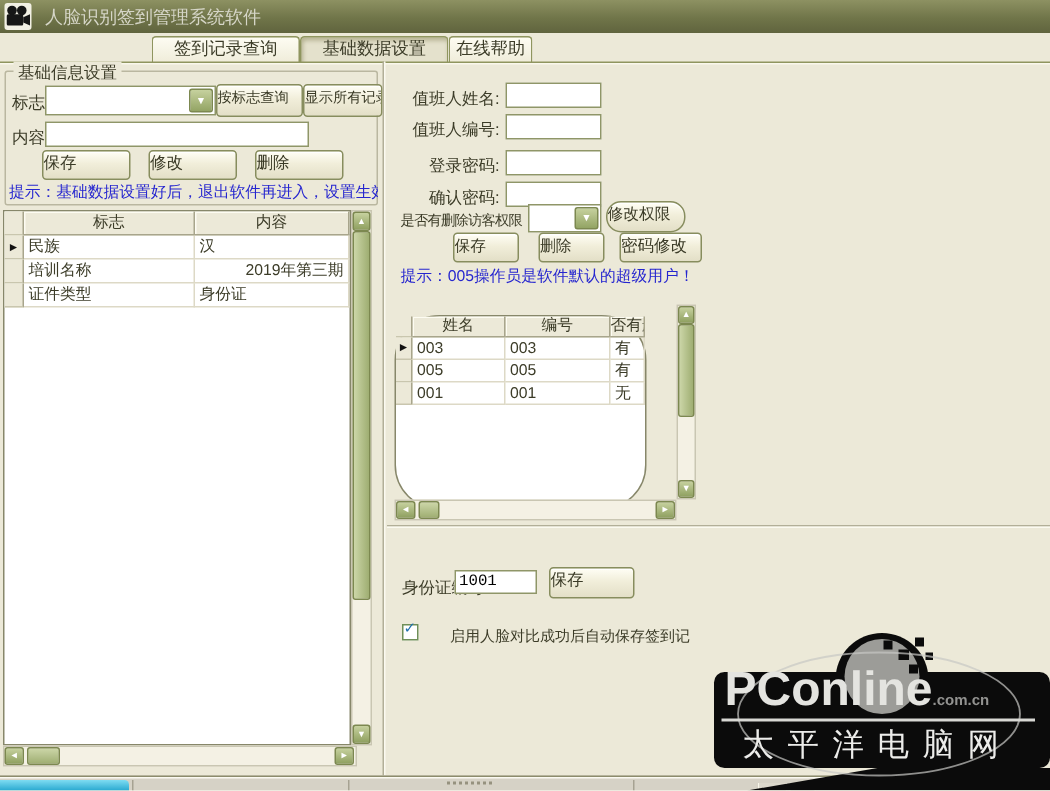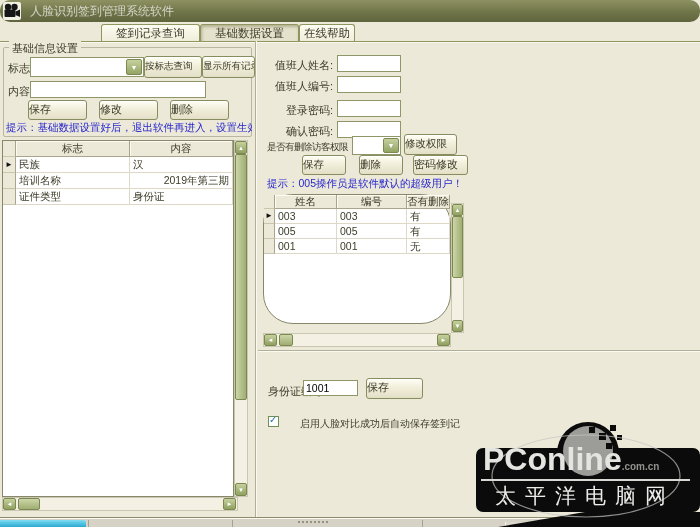--- a/index.html
+++ b/index.html
@@ -1,20 +1,20 @@
 <!DOCTYPE html>
 <html><head>
 <meta charset="utf-8">
 <style>
   html,body{margin:0;padding:0;}
   .screen{position:relative;width:700px;height:527px;overflow:hidden;background:#ece9d8;
     font-family:"Liberation Sans","DejaVu Sans",sans-serif;color:#3c3c28;}
   
   .titlebar{position:absolute;left:0;top:0;width:700px;height:22px;
-    background:linear-gradient(180deg,#8d9162,#707549 55%,#60643e);border-radius:10px;}
+    background:linear-gradient(180deg,#8d9162,#707549 55%,#60643e);}
   .app-icon-box{position:absolute;left:3px;top:2px;width:18px;height:18px;background:#f2f0e4;border-radius:2px;}
   .title-text{position:absolute;left:30px;top:0;height:22px;line-height:22px;font-size:12px;color:#d6d6c8;white-space:nowrap;}
   
   .tab{position:absolute;top:24px;height:17px;line-height:17px;text-align:center;font-size:11.5px;
     background:linear-gradient(#fdfcf2,#efecd9);border:1px solid #8f955f;border-bottom:none;
     border-radius:3px 3px 0 0;color:#3c3c28;overflow:hidden;white-space:nowrap;}
   .tab.active{background:#e4e1cc;box-shadow:inset 1px 2px 3px #b5b292;}
   .pane-line1{position:absolute;left:0;top:41px;width:700px;height:1px;background:#8f955f;}
   .pane-line2{position:absolute;left:0;top:42px;width:700px;height:1px;background:#faf8ec;}
   
@@ -26,21 +26,21 @@
   
   .btn{position:absolute;background:linear-gradient(#fffef5,#f1eeda 45%,#e3dfc7);
     border:1px solid #878d5e;border-radius:3px;font-size:11px;color:#3a3a26;text-align:left;
     box-shadow:inset 0 1px 0 #fff;overflow:hidden;white-space:nowrap;cursor:default;}
   .btn.sm{font-size:9.5px;}
   .combo{position:absolute;background:#fff;border:1px solid #8f9668;}
   .cbtn{position:absolute;right:1px;top:1px;bottom:1px;width:14px;color:#fff;font-size:7px;
     display:flex;align-items:center;justify-content:center;
     background:linear-gradient(#c6d19e,#93a464);border:1px solid #7c8850;border-radius:2px;}
   .tinput{position:absolute;background:#fff;border:1px solid #8f9668;font-size:10.5px;
-    font-family:Liberation Sans, sans-serif;padding:0 2px;box-sizing:border-box;}
+    font-family:Liberation Mono, monospace;padding:0 2px;box-sizing:border-box;}
   
   .grid{position:absolute;background:#fff;border:1px solid #87876a;box-sizing:border-box;}
   .hrow{display:flex;background:#ece9d8;}
   .hcell{box-sizing:border-box;border-right:1px solid #a8a58c;border-bottom:1px solid #a8a58c;
     box-shadow:inset 1px 1px 0 #fdfcf2;font-size:10.5px;text-align:center;overflow:hidden;white-space:nowrap;}
   .drow{display:flex;}
   .dcell{box-sizing:border-box;border-right:1px solid #ddd9c6;border-bottom:1px solid #ddd9c6;
     font-size:10.5px;padding:0 3px;overflow:hidden;white-space:nowrap;}
   .rowhdr{background:#ece9d8;border-right:1px solid #a8a58c;border-bottom:1px solid #c9c6ae;
     font-size:8px;line-height:14px;text-align:center;color:#111;box-sizing:border-box;overflow:hidden;}
@@ -163,29 +163,29 @@
   <input class="tinput" style="left: 337px; top: 76px; width: 64px; height: 17px;">
   <div class="lbl r" style="left:263px;top:103px;width:70px;">登录密码:</div>
   <input class="tinput" style="left: 337px; top: 100px; width: 64px; height: 17px;">
   <div class="lbl r" style="left:263px;top:124px;width:70px;">确认密码:</div>
   <input class="tinput" style="left: 337px; top: 121px; width: 64px; height: 17px;">
 
   <div class="lbl" style="left:267px;top:141px;font-size:9.5px;letter-spacing:-0.5px;">是否有删除访客权限</div>
   <div class="combo" style="left:352px;top:136px;width:47px;height:17px;">
     <div class="cbtn">▼</div>
   </div>
-  <div class="btn" style="left:404px;top:134px;width:51px;height:19px;line-height:17px;font-size:10.5px;">修改权限</div>
+  <div class="btn" style="left:404px;top:134px;width:51px;height:19px;line-height:17px;font-size:10.5px;border-radius:10px;">修改权限</div>
 
   <div class="btn" style="left:302px;top:155px;width:42px;height:18px;line-height:16px;font-size:10.5px;">保存</div>
   <div class="btn" style="left:359px;top:155px;width:42px;height:18px;line-height:16px;font-size:10.5px;">删除</div>
   <div class="btn" style="left:413px;top:155px;width:53px;height:18px;line-height:16px;font-size:11px;">密码修改</div>
 
   <div class="hint" style="left:267px;top:177px;width:230px;">提示：005操作员是软件默认的超级用户！</div>
 
-  <div class="grid" style="left:263px;top:194px;width:188px;height:130px;border-radius:30px;">
+  <div class="grid" style="left:263px;top:210px;width:168px;height:130px;border-radius:30px;">
     <div class="hrow">
       <div class="rowhdr" style="width:11px;height:14px;"></div>
       <div class="hcell" style="width:62px;height:14px;line-height:13px;">姓名</div>
       <div class="hcell" style="width:70px;height:14px;line-height:13px;">编号</div>
       <div class="hcell" style="flex:1;height:14px;line-height:13px;">否有删除权</div>
     </div>
     <div class="drow">
       <div class="rowhdr" style="width:11px;height:15px;line-height:14px;">►</div>
       <div class="dcell" style="width:62px;height:15px;line-height:14px;">003</div>
       <div class="dcell" style="width:70px;height:15px;line-height:14px;">003</div>

